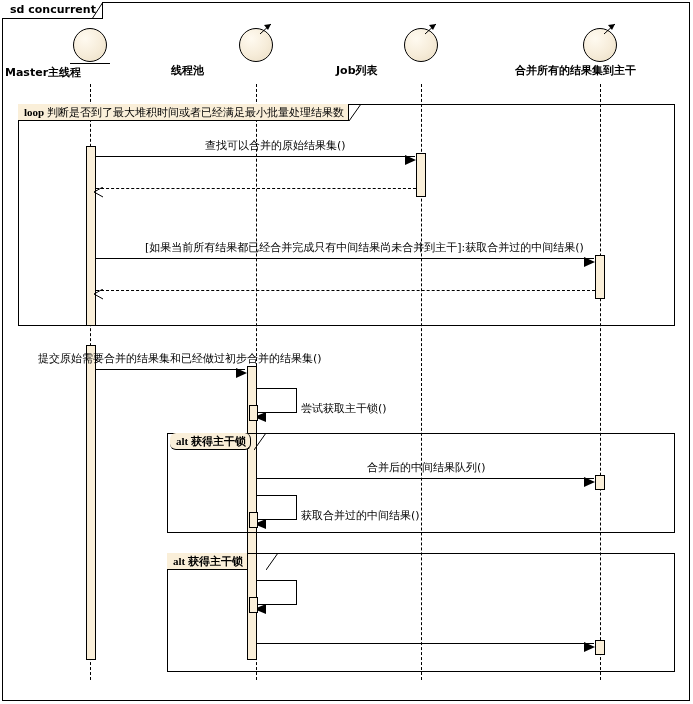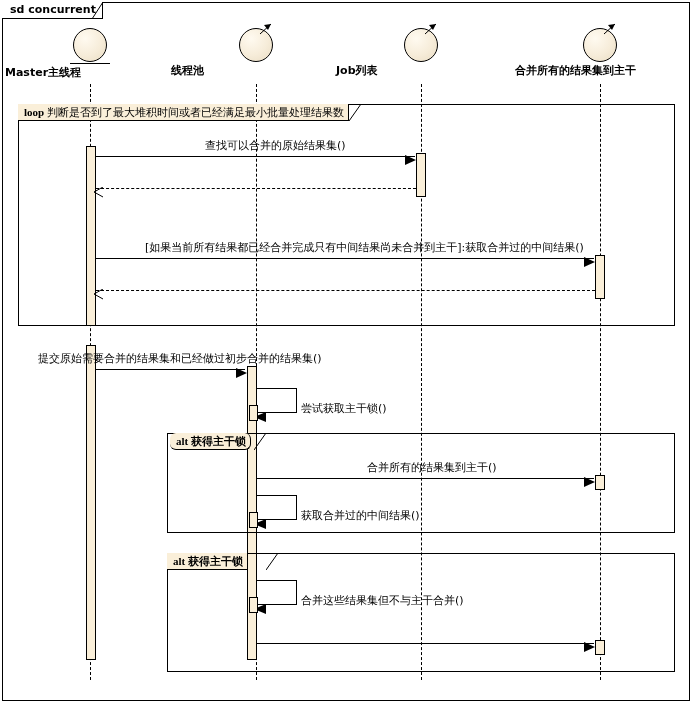--- a/index.html
+++ b/index.html
@@ -298,21 +298,21 @@
   <div class="fragment-label" style="left:170px; top:433px;border-radius:6px;">
     <b>alt </b>
     <b>获得主干锁</b>
   </div>
   <div class="fragment-corner" style="left:254px; top:433px;">
     <svg width="13" height="18" viewBox="0 0 13 18">
       <path d="M0,17 L12,0" stroke="#000000" stroke-width="1" fill="none"></path>
     </svg>
   </div>
 
-  <div class="msg-label" style="left:367px; top:461px;">合并所有的结果集到主干()</div>
+  <div class="msg-label" style="left:367px; top:461px;">合并后的中间结果队列()</div>
   <div class="msg-line" style="left:257px; top:478px; width:337px;"></div>
   <div class="arrow-head" style="left:584px; top:473px;">
     <svg width="12" height="11" viewBox="0 0 12 11">
         <path d="M0,0 L11,5 L0,10 Z" fill="#000000"></path>
       </svg>
   </div>
   <div class="activation" style="left:595px; top:475px; height:15px;"></div>
 
   <div class="self-msg" style="left:257px; top:495px; width:40px; height:25px;"></div>
   <div class="arrow-head" style="left:254px; top:515px;">
@@ -334,21 +334,20 @@
     </svg>
   </div>
 
   <div class="self-msg" style="left:257px; top:580px; width:40px; height:25px;"></div>
   <div class="arrow-head" style="left:254px; top:600px;">
     <svg width="14" height="11" viewBox="0 0 14 11">
         <path d="M0,5 L12,0 L12,10 Z" fill="#000000"></path>
       </svg>
   </div>
   <div class="activation" style="left:249px; top:597px; height:16px; width:9px;"></div>
-  <div class="msg-label" style="left:301px; top:594px;">合并这些结果集但不与主干合并()</div>
 
   <div class="msg-line" style="left:257px; top:643px; width:337px;"></div>
   <div class="arrow-head" style="left:584px; top:638px;">
     <svg width="12" height="11" viewBox="0 0 12 11">
         <path d="M0,0 L11,5 L0,10 Z" fill="#000000"></path>
       </svg>
   </div>
   <div class="activation" style="left:595px; top:640px; height:15px;"></div>
 
 </div>

